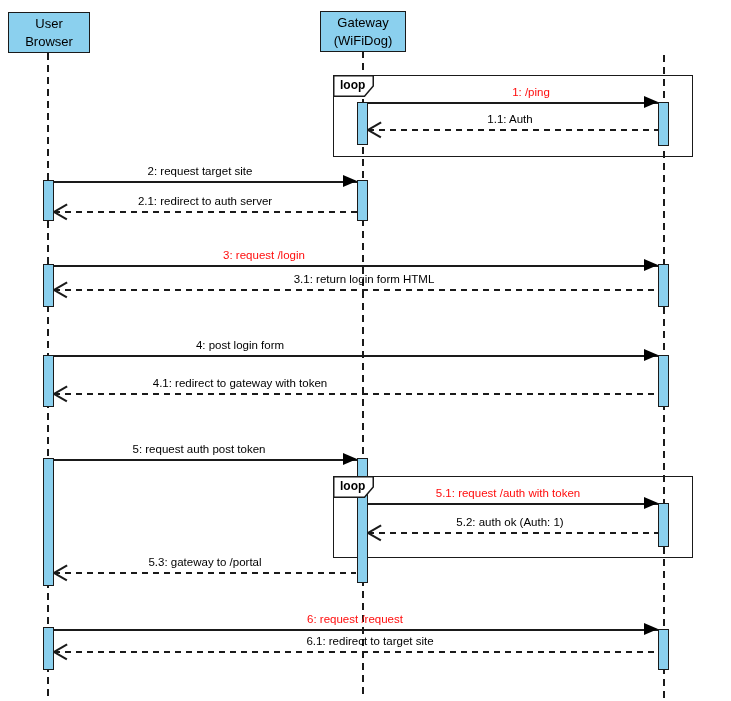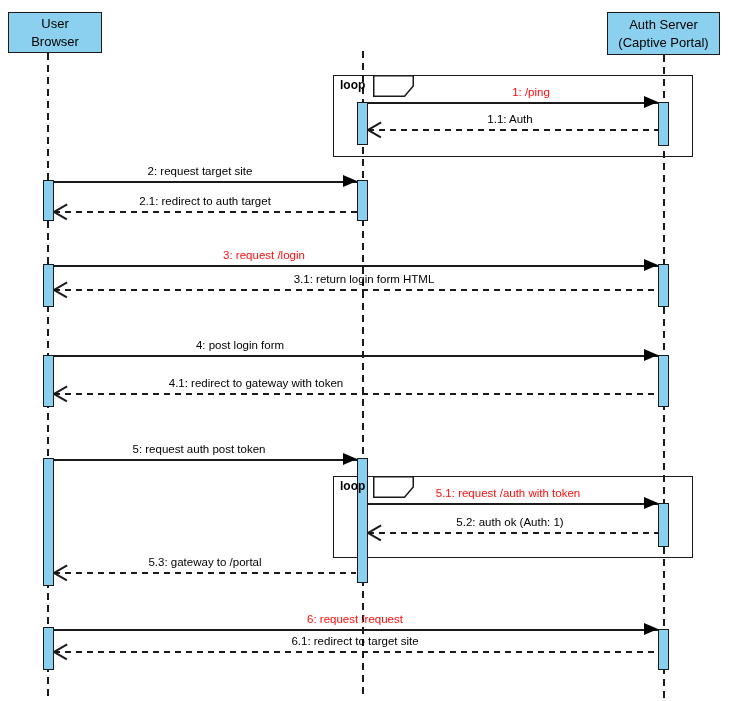--- a/index.html
+++ b/index.html
@@ -10,21 +10,21 @@
   .lifeline{position:absolute;width:2px;
     background:repeating-linear-gradient(180deg,#1a1a1a 0 7px,transparent 7px 12px);}
 
   
   .actor{position:absolute;background:#8bd0ee;border:1.5px solid #1a1a1a;box-sizing:border-box;
     display:flex;flex-direction:column;align-items:center;justify-content:center;
     font-size:13px;line-height:18px;text-align:center;}
 
   
   .frag{position:absolute;border:1.5px solid #1a1a1a;box-sizing:border-box;background:transparent;}
-  .frag-tag{position:absolute;width:41px;height:25px;padding-left:40px;}
+  .frag-tag{position:absolute;width:41px;height:25px;}
   .frag-tag span{position:absolute;left:7px;top:2px;font-size:12px;font-weight:bold;line-height:16px;}
 
   
   .act{position:absolute;width:11px;background:#8bd0ee;border:1.5px solid #1a1a1a;box-sizing:border-box;}
 
   
   .msg{position:absolute;left:0;top:0;width:731px;height:0;}
   .line-solid{position:absolute;height:1.5px;background:#1a1a1a;top:-1px;}
   .line-dashed{position:absolute;height:1.5px;top:-1px;
     background:repeating-linear-gradient(90deg,#1a1a1a 0 6px,transparent 6px 11px);}
@@ -76,27 +76,27 @@
     </svg>
     <span>loop</span>
   </div>
   <div class="frag-tag" style="left:333px;top:476px">
     <svg width="41" height="22">
       <path d="M0.75 0.75 H40.25 V11 L31.5 21.25 H0.75 Z" fill="#ffffff" stroke="#1a1a1a" stroke-width="1.5"></path>
     </svg>
     <span>loop</span>
   </div>
 
-  <div class="actor" style="left:8px;top:12px;width:94px;height:41px">
+  <div class="actor" style="left:8px;top:12px;width:82px;height:41px">
     <span>User</span>
     <span>Browser</span>
   </div>
-  <div class="actor" style="left:607px;top:12px;width:113px;height:43px">
-    <span>Auth Server</span>
-    <span>(Captive Portal)</span>
+  <div class="actor" style="left:320px;top:11px;width:86px;height:41px">
+    <span>Gateway</span>
+    <span>(WiFiDog)</span>
   </div>
 
   <div class="msg" style="top:103px">
     <div class="line-solid" style="left:368px;width:290px"></div>
     <div class="ah-filled" style="left:644px"></div>
     <div class="msg-label red" style="left:531px">1: /ping</div>
   </div>
 
   <div class="msg" style="top:130px">
     <div class="line-dashed" style="left:368px;width:290px"></div>
@@ -106,21 +106,21 @@
 
   <div class="msg" style="top:182px">
     <div class="line-solid" style="left:54px;width:303px"></div>
     <div class="ah-filled" style="left:343px"></div>
     <div class="msg-label" style="left:200px">2: request target site</div>
   </div>
 
   <div class="msg" style="top:212px">
     <div class="line-dashed" style="left:54px;width:303px"></div>
     <div class="ah-open" style="left:54px"></div>
-    <div class="msg-label" style="left:205px">2.1: redirect to auth target</div>
+    <div class="msg-label" style="left:205px">2.1: redirect to auth server</div>
   </div>
 
   <div class="msg" style="top:266px">
     <div class="line-solid" style="left:54px;width:604px"></div>
     <div class="ah-filled" style="left:644px"></div>
     <div class="msg-label red" style="left:264px">3: request /login</div>
   </div>
 
   <div class="msg" style="top:290px">
     <div class="line-dashed" style="left:54px;width:604px"></div>
@@ -130,21 +130,21 @@
 
   <div class="msg" style="top:356px">
     <div class="line-solid" style="left:54px;width:604px"></div>
     <div class="ah-filled" style="left:644px"></div>
     <div class="msg-label" style="left:240px">4: post login form</div>
   </div>
 
   <div class="msg" style="top:394px">
     <div class="line-dashed" style="left:54px;width:604px"></div>
     <div class="ah-open" style="left:54px"></div>
-    <div class="msg-label" style="left:256px">4.1: redirect to gateway with token</div>
+    <div class="msg-label" style="left:240px">4.1: redirect to gateway with token</div>
   </div>
 
   <div class="msg" style="top:460px">
     <div class="line-solid" style="left:54px;width:303px"></div>
     <div class="ah-filled" style="left:343px"></div>
     <div class="msg-label" style="left:199px">5: request auth post token</div>
   </div>
 
   <div class="msg" style="top:504px">
     <div class="line-solid" style="left:368px;width:290px"></div>
@@ -166,16 +166,16 @@
 
   <div class="msg" style="top:630px">
     <div class="line-solid" style="left:54px;width:604px"></div>
     <div class="ah-filled" style="left:644px"></div>
     <div class="msg-label red" style="left:355px">6: request /request</div>
   </div>
 
   <div class="msg" style="top:652px">
     <div class="line-dashed" style="left:54px;width:604px"></div>
     <div class="ah-open" style="left:54px"></div>
-    <div class="msg-label" style="left:355px">6.1: redirect to target site</div>
+    <div class="msg-label" style="left:370px">6.1: redirect to target site</div>
   </div>
 
 </div>
 
 </body></html>

